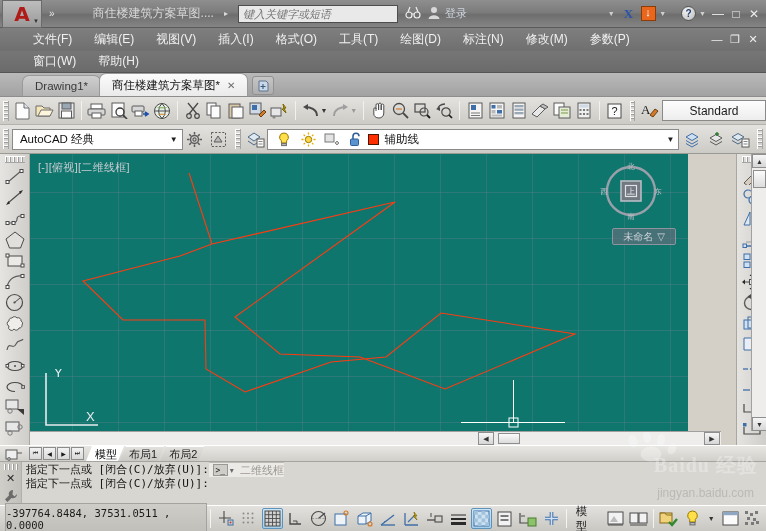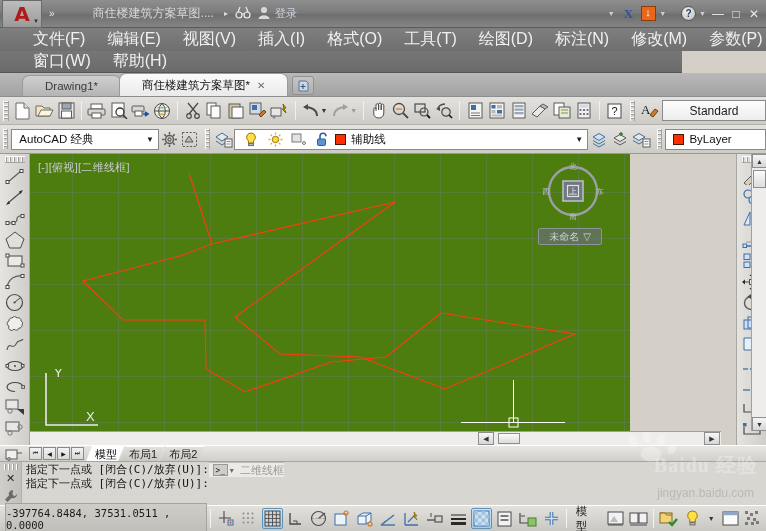--- a/index.html
+++ b/index.html
@@ -60,38 +60,38 @@
      display:flex;align-items:center;justify-content:center; margin-left:12px; }
   .wbtn { color:#ececec; font-size:12px; width:18px; text-align:center; }
 
   
   .menubar {
     position:absolute; left:0; top:28px; width:766px; height:23px;
     background: linear-gradient(to bottom,#7f7f7f,#6f6f6f);
     display:flex; align-items:center; padding-left:22px;
   }
   .menubar2 {
-    position:absolute; left:0; top:51px; width:682px; height:22px;
+    position:absolute; left:0; top:51px; width:766px; height:22px;
     background: linear-gradient(to bottom,#767676,#6b6b6b);
     display:flex; align-items:center; padding-left:22px;
     border-bottom:1px solid #555;
   }
-  .menu-item { color:#f0f0f0; font-size:16px; padding:0 11px; white-space:nowrap; }
+  .menu-item { color:#f0f0f0; font-size:12px; padding:0 11px; white-space:nowrap; }
   .menu-right { margin-left:auto; display:flex; padding-right:4px; }
   .menu-right .wbtn { color:#eee; font-size:11px; }
 
   
   .tabstrip {
     position:absolute; left:0; top:73px; width:766px; height:24px;
     background: linear-gradient(to bottom,#b9b9b9,#a2a2a2);
     border-bottom:1px solid #8d8d8d;
     display:flex; align-items:flex-end; padding-left:22px;
   }
   .ftab {
-    height:21px; display:flex; align-items:center; padding:0 22px;
+    height:21px; display:flex; align-items:center; padding:0 12px;
     font-size:11.5px; color:#3a3a3a;
     background: linear-gradient(to bottom,#cfcfcf,#b4b4b4);
     border:1px solid #9a9a9a; border-bottom:none;
     border-radius:7px 7px 0 0; margin-right:-2px;
   }
   .ftab.active {
     background: linear-gradient(to bottom,#fbfbfb,#eaeaea);
     color:#111; height:23px; z-index:3; position:relative;
   }
   .ftab .x { margin-left:7px; font-size:10px; color:#6a6a6a; }
@@ -157,39 +157,39 @@
   #rightbar { right:0; border-left:1px solid #a9a7a2; }
   .vgrip {
     width:20px; height:7px; margin-bottom:3px;
     background:repeating-linear-gradient(to right,#fbfbfb 0 1px,#9d9d9d 1px 2px,transparent 2px 4px);
     border-top:1px solid #fff; border-bottom:1px solid #a5a5a5;
   }
   .si { width:24px;height:21px;display:flex;align-items:center;justify-content:center; }
 
   
   .canvas-wrap {
-    position:absolute; left:30px; top:154px; width:600px; height:291px;
-    background:#4d7c0f; overflow:hidden;
+    position:absolute; left:30px; top:154px; width:658px; height:291px;
+    background:#0f766e; overflow:hidden;
   }
   .grid {
     position:absolute; inset:0;
     background-image:
       linear-gradient(to right, rgba(120,130,150,.28) 1px, transparent 1px),
       linear-gradient(to bottom, rgba(120,130,150,.28) 1px, transparent 1px);
     background-size:46px 46px;
     background-position:-4px -8px;
   }
   .vplabel {
     position:absolute; left:8px; top:6px; color:#c9ccd2; font-size:11px;
     letter-spacing:.3px;
   }
   .ucs { position:absolute; left:12px; bottom:14px; }
   .viewcube { position:absolute; right:26px; top:6px; width:62px; height:62px; }
   .ucsCombo {
-    position:absolute; right:28px; top:74px; width:64px; height:17px;
+    position:absolute; right:12px; top:74px; width:64px; height:17px;
     background:rgba(105,112,124,.62); border:1px solid #8d949e;
     color:#cfd3d9; font-size:10px; display:flex; align-items:center;
     justify-content:center; gap:4px; border-radius:2px;
   }
   .crosshair { position:absolute; pointer-events:none; }
   
   .vscroll {
     position:absolute; right:0; top:154px; width:15px; height:277px;
     background:#eeedec; border-left:1px solid #a0a0a0;
   }
@@ -296,20 +296,23 @@
 
   <div class="titlebar">
     <div class="appbtn">
       <span class="a-logo">A</span>
       <span class="a-car">▼</span>
     </div>
     <span class="qat-expand">»</span>
     <span class="doc-title">商住楼建筑方案草图....</span>
     <span class="title-arrow">▸</span>
 
+    <div class="searchbox">
+      <input type="text" placeholder="键入关键字或短语" style="">
+    </div>
 
     <span class="tb-icon">
       <svg width="16" height="13" viewBox="0 0 16 13">
           <g fill="none" stroke="#efefef" stroke-width="1.2">
         <circle cx="4" cy="9" r="3"></circle>
             <circle cx="12" cy="9" r="3"></circle>
         <path d="M3 6 L5 1 M13 6 L11 1 M7 8 h2"></path>
           </g>
         </svg>
     </span>
@@ -665,24 +668,20 @@
     <span class="ti">
       <svg width="19" height="17" viewBox="0 0 19 17">
           <path d="M1 6 l6 -3.5 l6 3.5 l-6 3.5 z" fill="#dfe7ef" stroke="#4a6a8a"></path>
           <path d="M1 9.5 l6 3.5 l6 -3.5" fill="none" stroke="#4a6a8a"></path>
           <rect x="11" y="8" width="7" height="8" fill="#fbfbfb" stroke="#5b5b5b"></rect>
           <path d="M12.5 10.5h4M12.5 13h4" stroke="#888"></path>
         </svg>
       </span>
 
     <span class="grip" style="margin-left:5px"></span>
-    <div class="combo" id="colorCombo">
-      <span class="swatch"></span>
-      <span>ByLayer</span>
-    </div>
   </div>
 
   <div class="sidebar" id="leftbar">
     <span class="vgrip"></span>
     <span class="si">
       <svg width="20" height="17" viewBox="0 0 20 17">
           <path d="M3 14 L16 3" stroke="#5b5b5b" stroke-width="1.1"></path>
           <rect x="1" y="12.5" width="3" height="3" fill="#fff" stroke="#4a4a4a"></rect>
           <rect x="15" y="1.5" width="3" height="3" fill="#fff" stroke="#4a4a4a"></rect>
         </svg>

